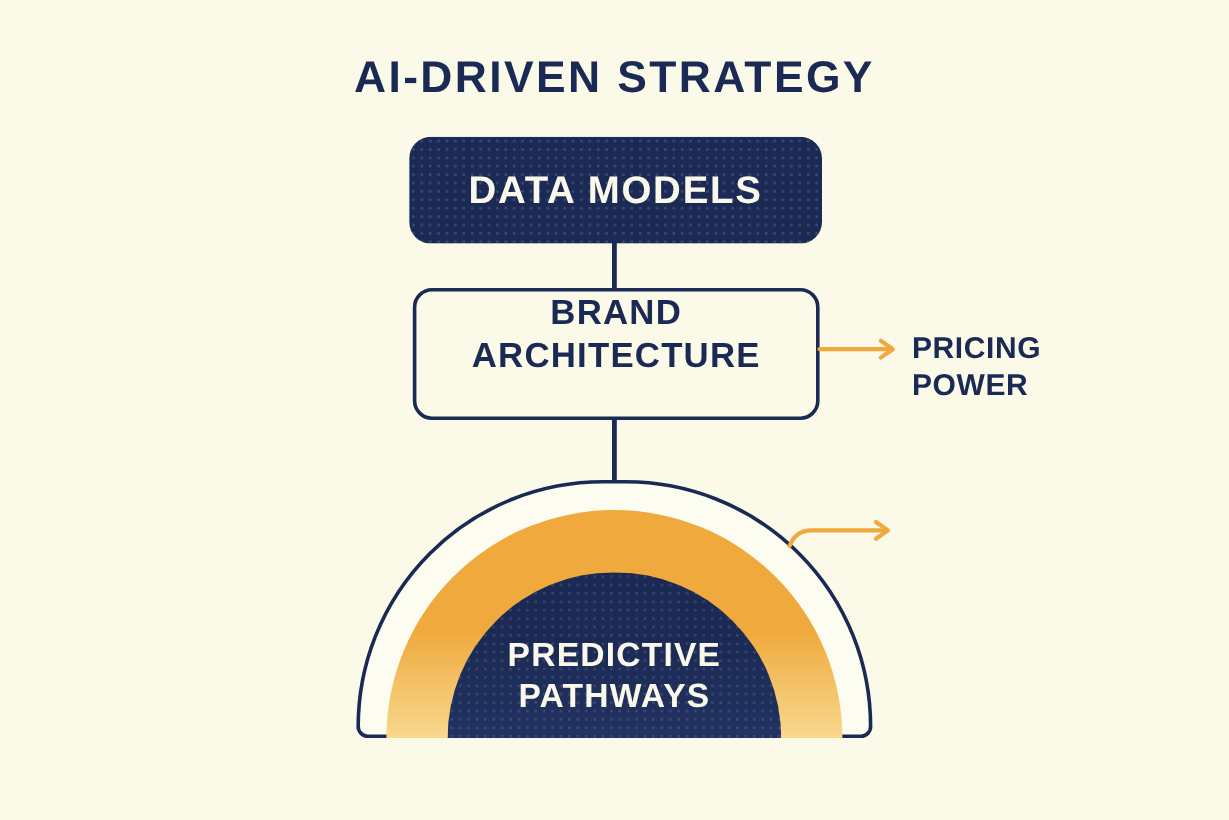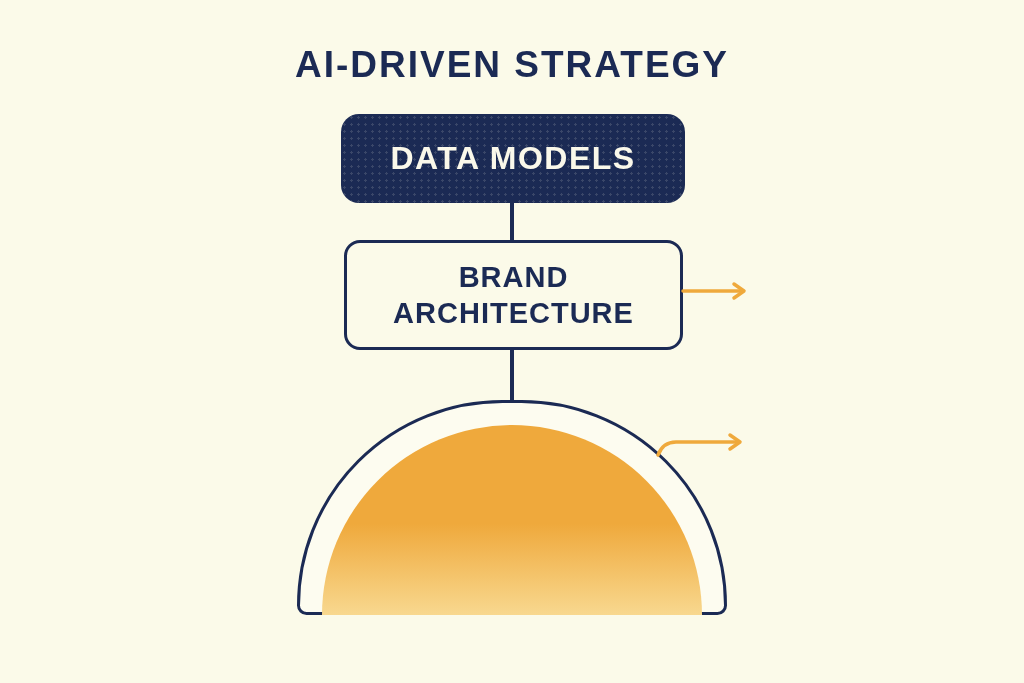--- a/index.html
+++ b/index.html
@@ -50,21 +50,21 @@
   .node-brand {
     position: absolute;
     left: 344px;
     top: 240px;
     width: 339px;
     height: 110px;
     border: 3px solid var(--navy, #1B2A54);
     border-radius: 16px;
     background: var(--bg, #FBFAE9);
     display: flex;
-    align-items: center;
+    align-items: flex-start;
     justify-content: center;
   }
   .node-brand .label {
     color: var(--navy, #1B2A54);
     font-size: 29px;
     font-weight: 700;
     letter-spacing: 1px;
     line-height: 36px;
     text-align: center;
     width: 300px;
@@ -162,24 +162,28 @@
   <div class="connector connector-1"></div>
 
   <div class="node-brand">
     <span class="label">BRAND ARCHITECTURE</span>
   </div>
 
   <svg class="arrow arrow-pricing" viewBox="0 0 68 18">
     <line x1="1" y1="9" x2="60" y2="9"></line>
     <path d="M 52 2 L 62 9 L 52 16"></path>
   </svg>
+  <div class="callout callout-pricing">PRICING POWER</div>
 
   <div class="connector connector-2"></div>
 
   <div class="arch-outer"></div>
   <div class="arch-gold"></div>
+  <div class="arch-dome">
+    <span class="label">PREDICTIVE PATHWAYS</span>
+  </div>
 
   <svg class="arrow arrow-retention" viewBox="0 0 100 34">
     <path d="M 8 25 Q 13 12 26 12 L 88 12"></path>
     <path d="M 80 5 L 90 12 L 80 19"></path>
   </svg>
 
 </div>
 
 </body></html>

